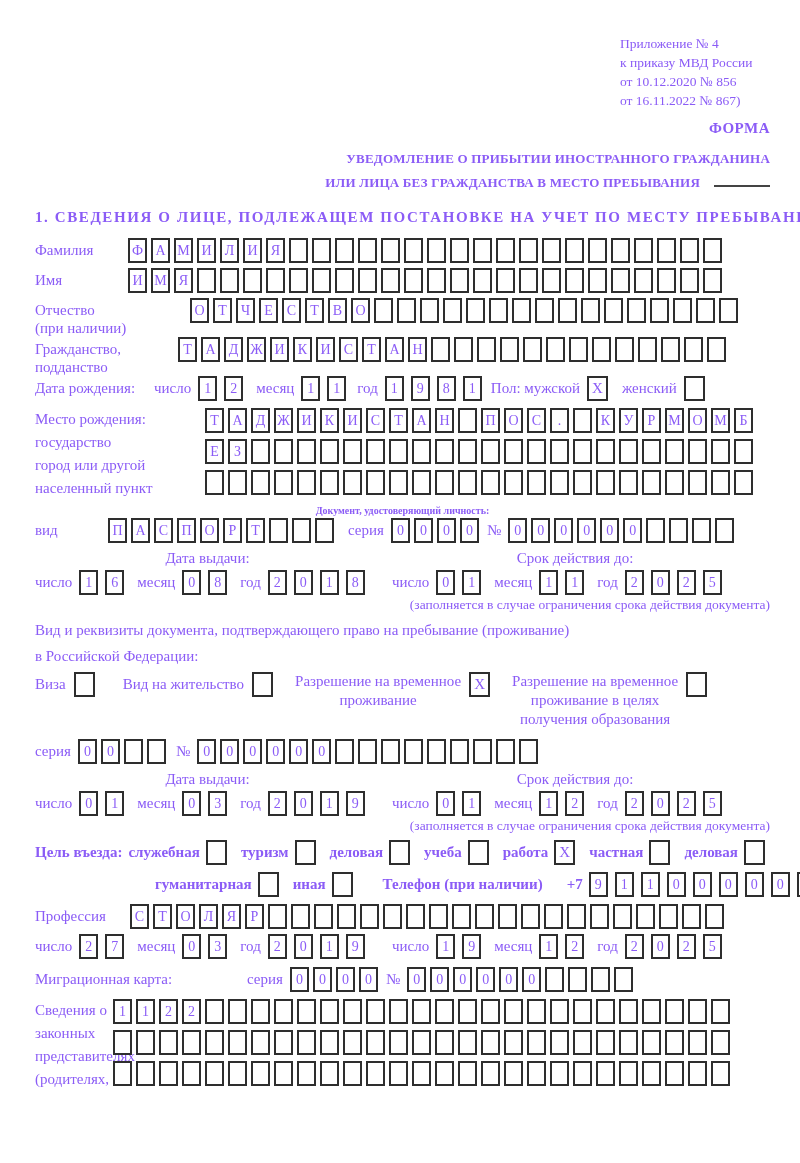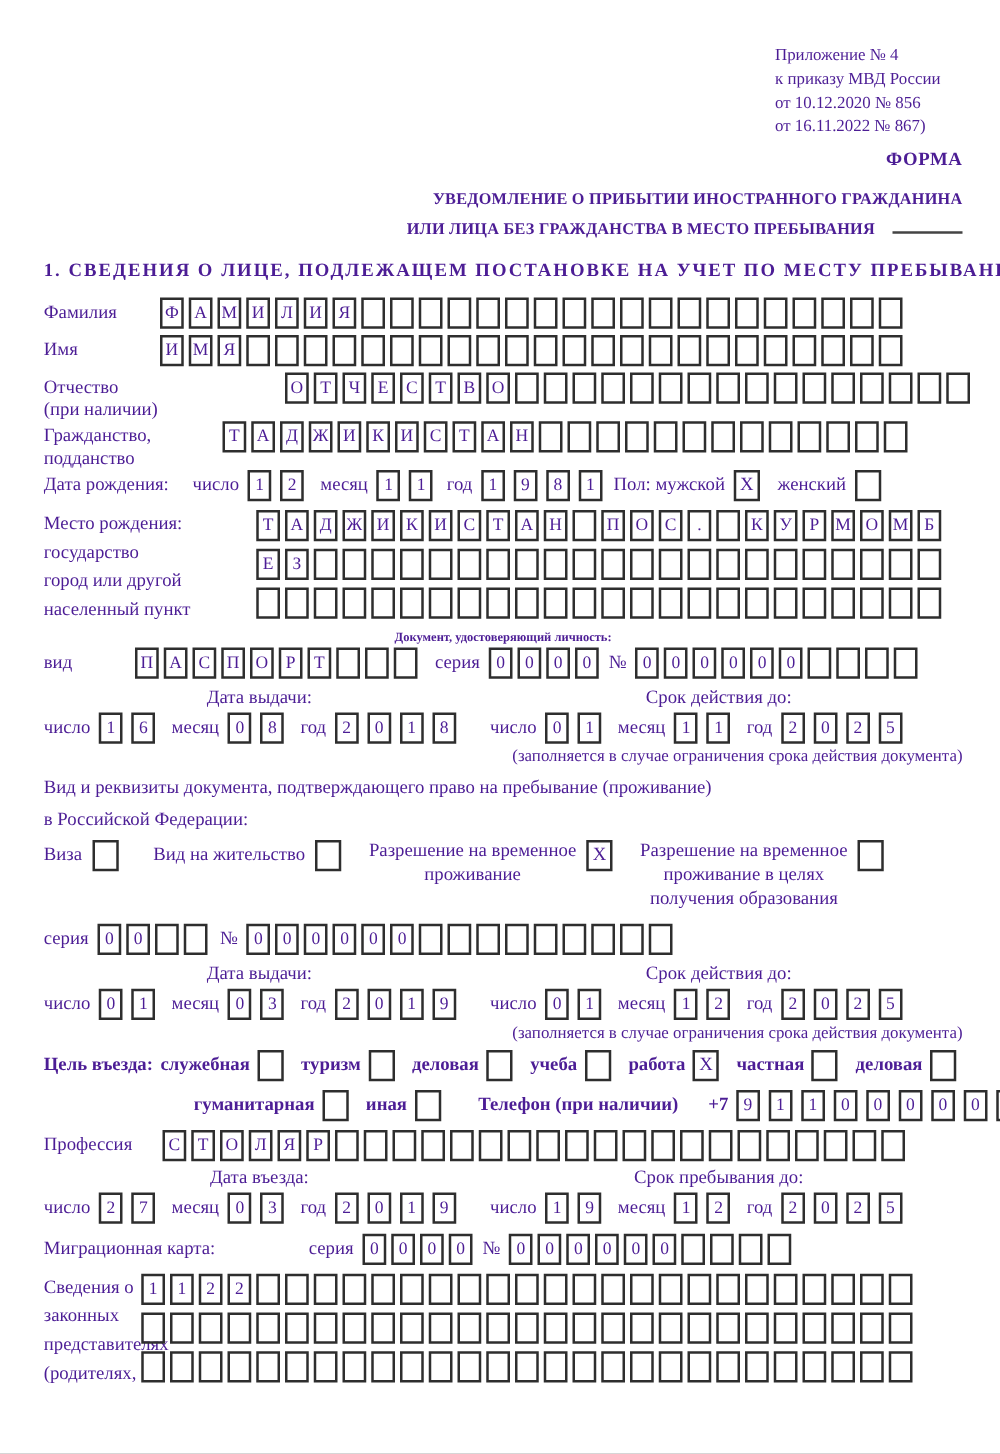--- a/index.html
+++ b/index.html
@@ -1,17 +1,17 @@
 <!DOCTYPE html>
 <html><head>
 <meta charset="utf-8">
 <style>
   html,body{margin:0;padding:0;background:#9a9a9a;}
   .page{
-    width:800px;height:1163px;background:#ffffff;color:#4c1d95;
+    width:800px;height:1163px;background:#ffffff;color:#8b5cf6;
     font-family:"Liberation Serif","DejaVu Serif",serif;
     position:relative;overflow:hidden;box-sizing:border-box;
     padding:34px 30px 0 35px;margin:0 auto;
   }
   
   .appendix{margin-left:585px;font-size:13.5px;line-height:19px;}
   .appendix .gap{margin-top:6px;}
   .forma{text-align:right;font-weight:bold;font-size:15px;margin-top:10px;letter-spacing:.5px;}
   .title{text-align:right;font-weight:bold;font-size:13px;line-height:24px;margin-top:10px;letter-spacing:.2px;}
   .title-underline{display:inline-block;width:56px;border-bottom:2px solid #444;margin-left:14px;vertical-align:baseline;}
@@ -147,21 +147,21 @@
         <span class="cell"></span>
         <span class="cell"></span>
         <span class="cell"></span>
         <span class="cell"></span>
         <span class="cell"></span>
         <span class="cell"></span>
         <span class="cell"></span>
       </div>
   </div>
 
-  <div class="frow" style="margin-bottom:14px;gap:38px;">
+  <div class="frow" style="margin-bottom:14px;">
     <div class="flabel w155">
       <span>Отчество</span>
       <span class="sub">(при наличии)</span>
     </div>
     <div class="cells">
         <span class="cell">О</span>
         <span class="cell">Т</span>
         <span class="cell">Ч</span>
         <span class="cell">Е</span>
         <span class="cell">С</span>
@@ -600,24 +600,20 @@
         <span class="cell"></span>
         <span class="cell"></span>
         <span class="cell"></span>
         <span class="cell"></span>
         <span class="cell"></span>
         <span class="cell"></span>
         <span class="cell"></span>
       </div>
   </div>
 
-  <div class="date-heads">
-    <div class="h1">Дата въезда:</div>
-    <div class="h2">Срок пребывания до:</div>
-  </div>
   <div class="date-row" style="margin-bottom:8px;">
     <div class="dcol1">
       <div class="dgroup">
           <span class="dl">число</span>
           <span class="cells dcells">
             <span class="cell">2</span>
             <span class="cell">7</span>
           </span>
         </div>
       <div class="dgroup">

